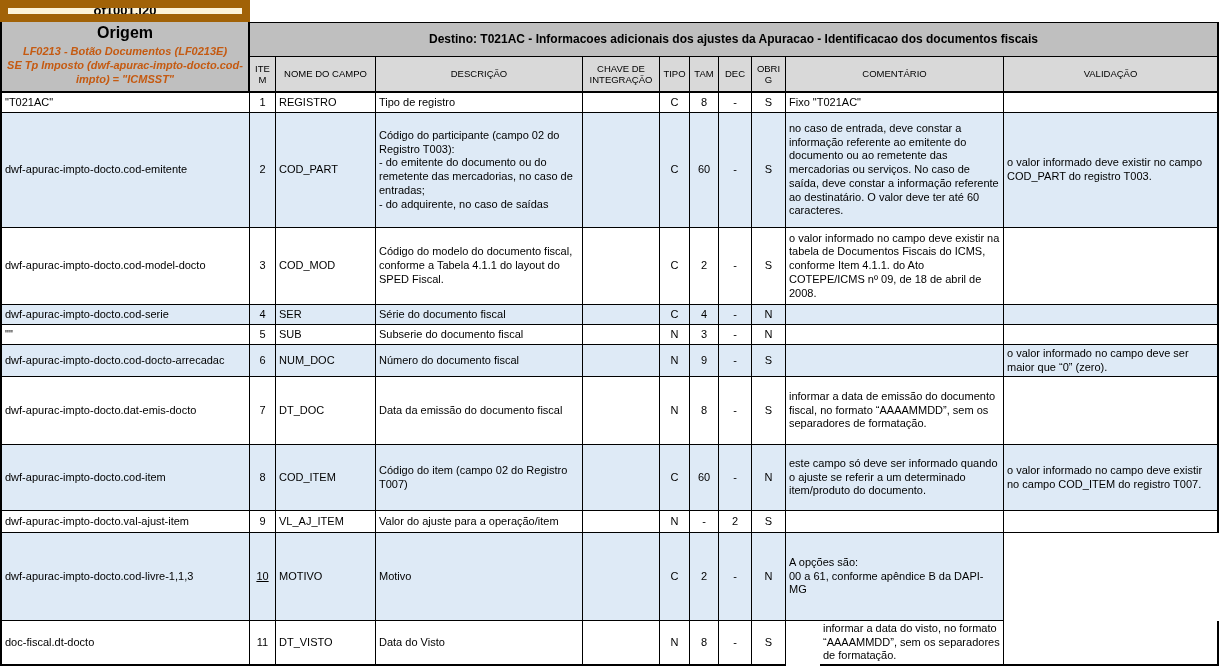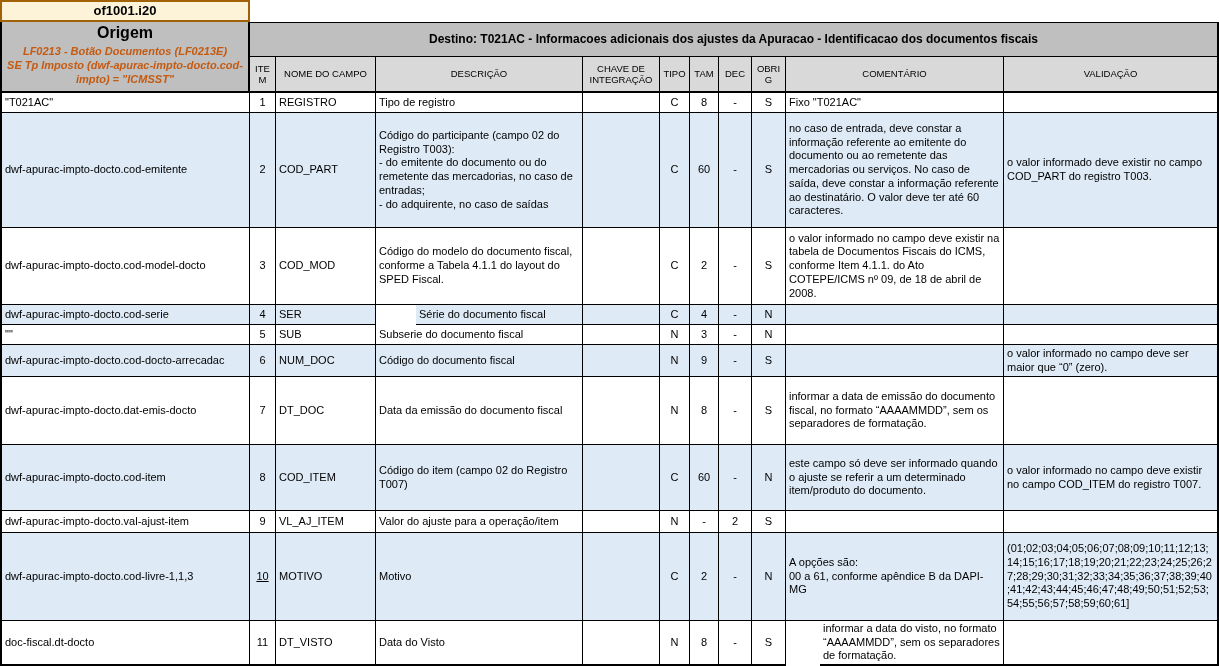--- a/index.html
+++ b/index.html
@@ -25,21 +25,21 @@
   .col-last{border-right:2px solid #000000;}
   .row-last{border-bottom:2px solid #000;}
   .hdr{
     background:var(--header_gray,#D9D9D9);
     font-size:9.5px;line-height:1.2;
     justify-content:center;text-align:center;
     border-bottom:2px solid #000;
   }
   .app-title{
     grid-row:1;grid-column:1;
-    border:2px solid #a16207;background:var(--title_yellow,#FCF3D9);
+    border:8px solid #a16207;background:var(--title_yellow,#FCF3D9);
     font-weight:bold;font-size:13px;justify-content:center;
   }
   .blank{grid-row:1;grid-column:2/12;border:none;background:#fff;}
   .origem-box{
     grid-row:2/4;grid-column:1;
     background:var(--band_gray,#BFBFBF);
     border-left:2px solid #000;border-right:2px solid #000;border-bottom:2px solid #000;
     box-sizing:border-box;overflow:hidden;
     display:flex;flex-direction:column;align-items:center;justify-content:flex-start;
     padding:0 2px;text-align:center;
@@ -111,21 +111,21 @@
     <div class="cell data center" style="grid-area: 6 / 5;"></div>
     <div class="cell data center" style="grid-area: 6 / 6;">C</div>
     <div class="cell data center" style="grid-area: 6 / 7;">2</div>
     <div class="cell data center" style="grid-area: 6 / 8;">-</div>
     <div class="cell data center" style="grid-area: 6 / 9;">S</div>
     <div class="cell data" style="grid-area: 6 / 10;">o valor informado no campo deve existir na tabela de Documentos Fiscais do ICMS, conforme Item 4.1.1. do Ato COTEPE/ICMS nº 09, de 18 de abril de 2008.</div>
     <div class="cell data col-last" style="grid-area: 6 / 11;"></div>
     <div class="cell data blue col-first" style="grid-area: 7 / 1;">dwf-apurac-impto-docto.cod-serie</div>
     <div class="cell data center blue" style="grid-area: 7 / 2;">4</div>
     <div class="cell data blue" style="grid-area: 7 / 3;">SER</div>
-    <div class="cell data blue" style="grid-area: 7 / 4; margin-left: 40px;">Série do documento fiscal</div>
+    <div class="cell data blue" style="grid-area: 7 / 4;">Série do documento fiscal</div>
     <div class="cell data center blue" style="grid-area: 7 / 5;"></div>
     <div class="cell data center blue" style="grid-area: 7 / 6;">C</div>
     <div class="cell data center blue" style="grid-area: 7 / 7;">4</div>
     <div class="cell data center blue" style="grid-area: 7 / 8;">-</div>
     <div class="cell data center blue" style="grid-area: 7 / 9;">N</div>
     <div class="cell data blue" style="grid-area: 7 / 10;"></div>
     <div class="cell data blue col-last" style="grid-area: 7 / 11;"></div>
     <div class="cell data col-first" style="grid-area: 8 / 1;">""</div>
     <div class="cell data center" style="grid-area: 8 / 2;">5</div>
     <div class="cell data" style="grid-area: 8 / 3;">SUB</div>
@@ -133,21 +133,21 @@
     <div class="cell data center" style="grid-area: 8 / 5;"></div>
     <div class="cell data center" style="grid-area: 8 / 6;">N</div>
     <div class="cell data center" style="grid-area: 8 / 7;">3</div>
     <div class="cell data center" style="grid-area: 8 / 8;">-</div>
     <div class="cell data center" style="grid-area: 8 / 9;">N</div>
     <div class="cell data" style="grid-area: 8 / 10;"></div>
     <div class="cell data col-last" style="grid-area: 8 / 11;"></div>
     <div class="cell data blue col-first" style="grid-area: 9 / 1;">dwf-apurac-impto-docto.cod-docto-arrecadac</div>
     <div class="cell data center blue" style="grid-area: 9 / 2;">6</div>
     <div class="cell data blue" style="grid-area: 9 / 3;">NUM_DOC</div>
-    <div class="cell data blue" style="grid-area: 9 / 4;">Código do documento fiscal</div>
+    <div class="cell data blue" style="grid-area: 9 / 4;">Número do documento fiscal</div>
     <div class="cell data center blue" style="grid-area: 9 / 5;"></div>
     <div class="cell data center blue" style="grid-area: 9 / 6;">N</div>
     <div class="cell data center blue" style="grid-area: 9 / 7;">9</div>
     <div class="cell data center blue" style="grid-area: 9 / 8;">-</div>
     <div class="cell data center blue" style="grid-area: 9 / 9;">S</div>
     <div class="cell data blue" style="grid-area: 9 / 10;"></div>
     <div class="cell data blue col-last" style="grid-area: 9 / 11;">o valor informado no campo deve ser maior que “0” (zero).</div>
     <div class="cell data col-first" style="grid-area: 10 / 1;">dwf-apurac-impto-docto.dat-emis-docto</div>
     <div class="cell data center" style="grid-area: 10 / 2;">7</div>
     <div class="cell data" style="grid-area: 10 / 3;">DT_DOC</div>
@@ -185,21 +185,20 @@
     <div class="cell data center blue" style="grid-area: 13 / 2; text-decoration: underline;">10</div>
     <div class="cell data blue" style="grid-area: 13 / 3;">MOTIVO</div>
     <div class="cell data blue" style="grid-area: 13 / 4;">Motivo</div>
     <div class="cell data center blue" style="grid-area: 13 / 5;"></div>
     <div class="cell data center blue" style="grid-area: 13 / 6;">C</div>
     <div class="cell data center blue" style="grid-area: 13 / 7;">2</div>
     <div class="cell data center blue" style="grid-area: 13 / 8;">-</div>
     <div class="cell data center blue" style="grid-area: 13 / 9;">N</div>
     <div class="cell data blue" style="grid-area: 13 / 10;">A opções são:
 00 a 61, conforme apêndice B da DAPI-MG</div>
-    <div class="cell data blue col-last" style="grid-area: 13 / 11;">(01;02;03;04;05;06;07;08;09;10;11;12;13;14;15;16;17;18;19;20;21;22;23;24;25;26;27;28;29;30;31;32;33;34;35;36;37;38;39;40;41;42;43;44;45;46;47;48;49;50;51;52;53;54;55;56;57;58;59;60;61]</div>
     <div class="cell data col-first row-last" style="grid-area: 14 / 1;">doc-fiscal.dt-docto</div>
     <div class="cell data center row-last" style="grid-area: 14 / 2;">11</div>
     <div class="cell data row-last" style="grid-area: 14 / 3;">DT_VISTO</div>
     <div class="cell data row-last" style="grid-area: 14 / 4;">Data do Visto</div>
     <div class="cell data center row-last" style="grid-area: 14 / 5;"></div>
     <div class="cell data center row-last" style="grid-area: 14 / 6;">N</div>
     <div class="cell data center row-last" style="grid-area: 14 / 7;">8</div>
     <div class="cell data center row-last" style="grid-area: 14 / 8;">-</div>
     <div class="cell data center row-last" style="grid-area: 14 / 9;">S</div>
     <div class="cell data row-last" style="grid-area: 14 / 10; margin-left: 34px;">informar a data do visto, no formato “AAAAMMDD”, sem os separadores de formatação.</div>

